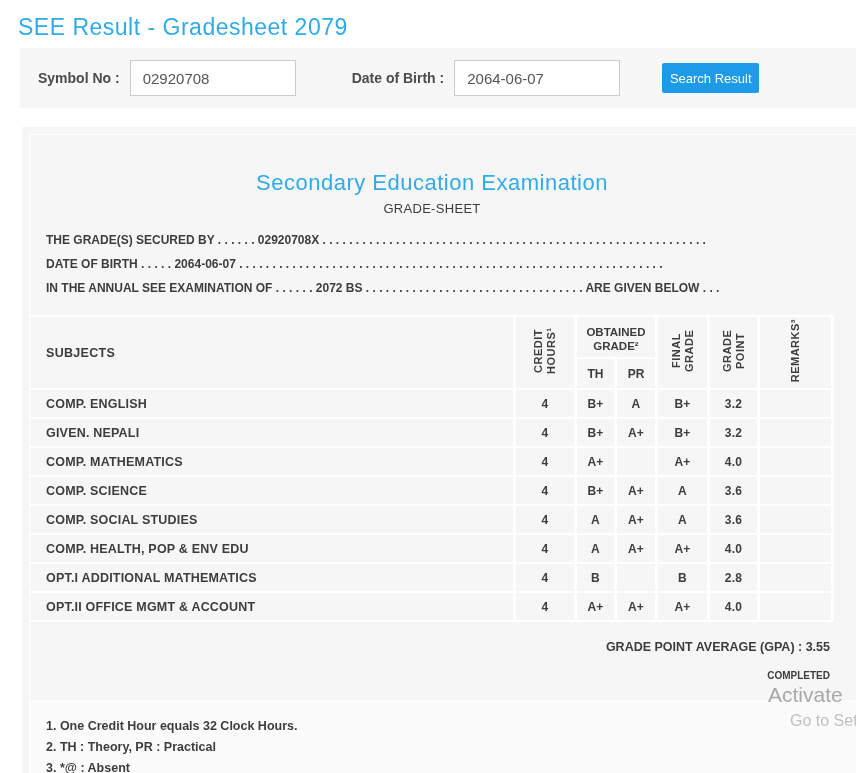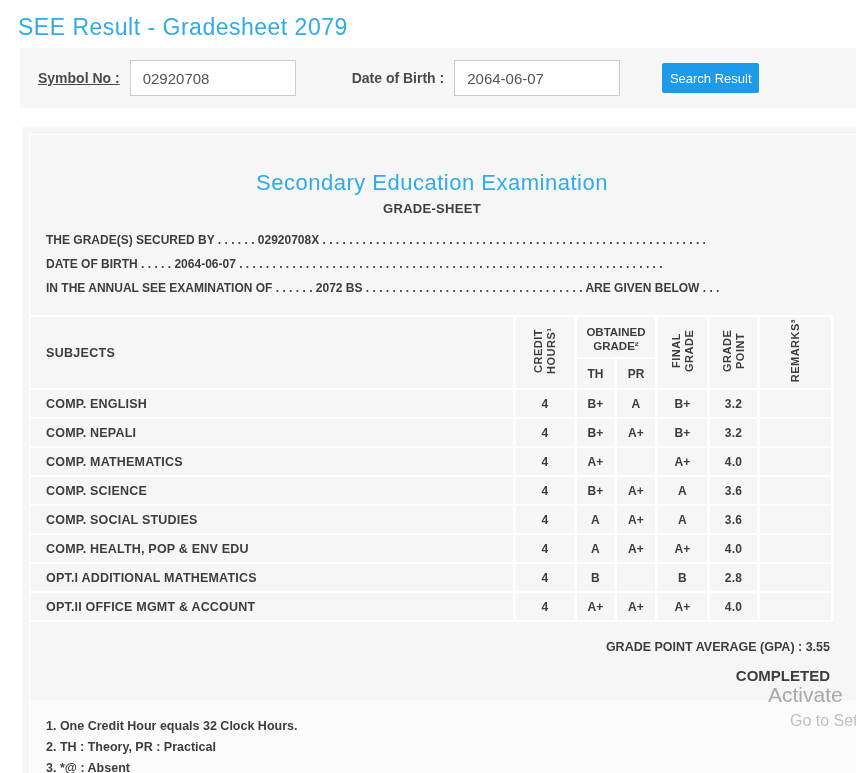--- a/index.html
+++ b/index.html
@@ -6,39 +6,39 @@
   html,body { width:856px; height:773px; overflow:hidden; background:#fff;
     font-family:"Liberation Sans", sans-serif; position:relative; }
 
   .page-title { position:absolute; left:18px; top:14px; font-size:23px;
     font-weight:400; letter-spacing:0.5px; color:var(--accent);text-align:center; }
 
   
   .form-bar { position:absolute; left:20px; top:48px; width:846px; height:60px;
     background:var(--bar-bg); display:flex; align-items:center; }
   .form-label { font-size:14px; font-weight:700; color:#4b4b4b; }
-  .lbl-symbol { margin-left:18px;text-decoration:underline; }
+  .lbl-symbol { margin-left:18px; }
   .lbl-dob { margin-left:56px; }
   .text-input { width:166px; height:36px; margin-left:10px; border:1px solid #ccc;
     background:#fff; font-size:15px; color:#555; padding:4px 12px;
     font-family:"Liberation Sans", sans-serif; }
   .search-btn { margin-left:42px; width:97px; height:30px; border:none;
     background:var(--btn-blue); color:#fff; font-size:13px; border-radius:2px;
     font-family:"Liberation Sans", sans-serif; cursor:pointer; }
 
   
   .panel { position:absolute; left:22px; top:127px; width:842px; height:680px;
     background:var(--panel-bg); }
   .panel-inner { margin:7px; border:1px solid #fff; height:calc(100% - 14px); }
 
   .cert { height:565px; overflow:hidden; padding-top:36px; width:804px; }
   .cert-heading { text-align:center; font-size:22px; line-height:24px;
     color:var(--accent); letter-spacing:0.5px; }
   .cert-subheading { text-align:center; font-size:13px; line-height:14px;
-    font-weight:700; color:var(--ink); margin-top:7px; letter-spacing:0.3px; }
+    font-weight:400; color:var(--ink); margin-top:7px; letter-spacing:0.3px; }
   .dotline { margin-left:16px; margin-top:10px; font-size:12px; line-height:14px;
     font-weight:700; color:var(--ink); white-space:nowrap; overflow:hidden;
     width:788px; }
   .dotline.first { margin-top:17px; }
 
   
   table.grades { border-collapse:separate; border-spacing:0; table-layout:fixed;
     width:804px; margin-top:20px; border-top:2px solid #fff;
     border-bottom:2px solid #fff; }
   .grades th, .grades td { border-right:3px solid #fff; color:var(--ink);
@@ -54,21 +54,21 @@
     padding-top:4px; white-space:normal; width:84px; }
   th.sub { height:28px; border-top:2px solid #fff; font-size:12px;
     text-align:center; }
   .grades tbody td { height:29px; border-top:2px solid #fff; font-size:12px;
     font-weight:700; text-align:center; letter-spacing:0.2px; }
   .grades tbody td.subject { text-align:left; padding-left:16px;
     font-size:12.5px; }
 
   .gpa-line { width:800px; text-align:right; margin-top:18px; font-size:12.5px;
     line-height:14px; font-weight:700; color:var(--ink); }
-  .status-line { width:800px; text-align:right; margin-top:15px; font-size:15px;
+  .status-line { width:800px; text-align:right; margin-top:15px; font-size:10px;
     line-height:14px; font-weight:700; color:var(--ink); }
 
   
   .footnotes { background:var(--foot-bg); padding:16px 0 20px 16px; }
   .footnote { font-size:12.5px; font-weight:700; color:var(--ink);
     line-height:21px; }
 
   
   .watermark { position:absolute; left:768px; top:682px; z-index:5;
     pointer-events:none; white-space:nowrap; }
@@ -126,21 +126,21 @@
             <tr>
               <td class="subject">COMP. ENGLISH</td>
               <td>4</td>
               <td>B+</td>
               <td>A</td>
               <td>B+</td>
               <td>3.2</td>
               <td></td>
             </tr>
             <tr>
-              <td class="subject">COMP. NEPALI</td>
+              <td class="subject">GIVEN. NEPALI</td>
               <td>4</td>
               <td>B+</td>
               <td>A+</td>
               <td>B+</td>
               <td>3.2</td>
               <td></td>
             </tr>
             <tr>
               <td class="subject">COMP. MATHEMATICS</td>
               <td>4</td>

